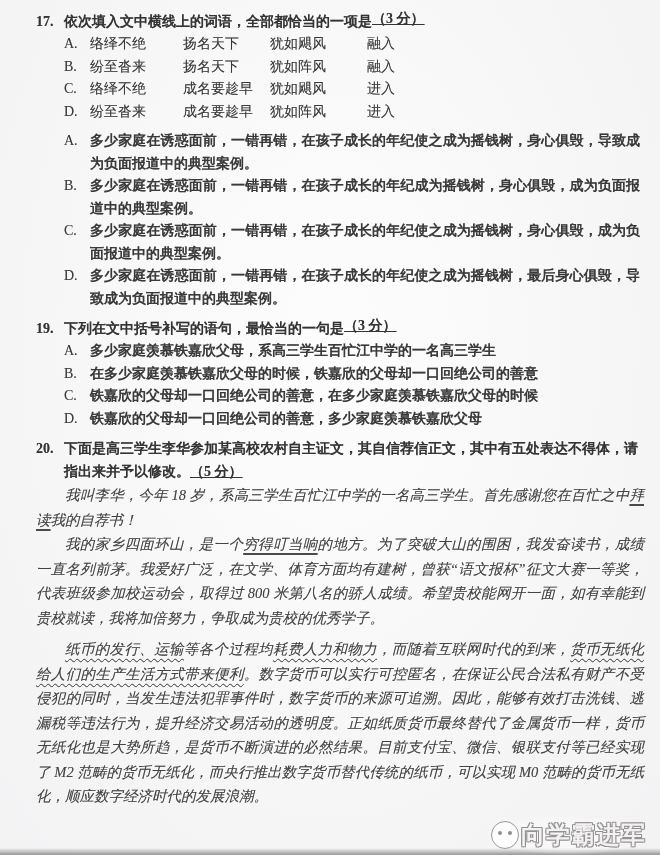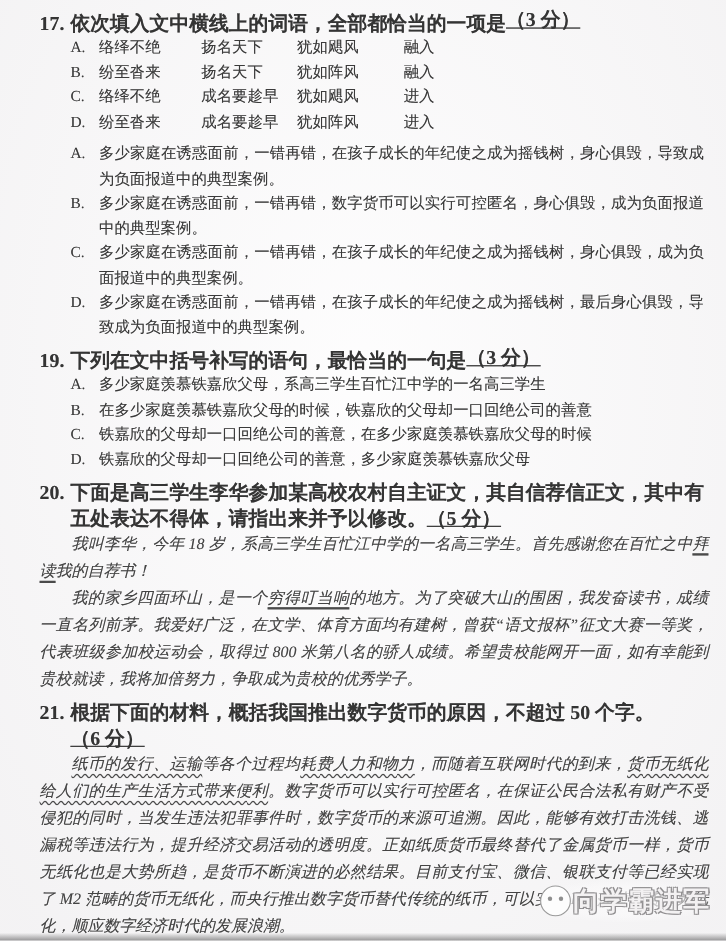--- a/index.html
+++ b/index.html
@@ -19,40 +19,40 @@
     box-sizing:border-box;
     padding:10px 16px 0 36px;
   }
   .page::after{
     content:"";
     position:absolute;left:0;right:0;bottom:0;height:7px;
     background:linear-gradient(to bottom, rgba(0,0,0,0), rgba(60,60,60,0.5));
     pointer-events:none;
   }
   .q{margin:0 0 7px 0;}
-  .q-line{display:flex;line-height:23px;font-size:18px;}
+  .q-line{display:flex;line-height:23px;font-size:14px;}
   .q-num{
     flex:0 0 28px;font-weight:bold;color:#343434;
     text-shadow:0 0 0.6px rgba(0,0,0,0.35);
   }
   .q-stem{
     flex:1;font-weight:bold;color:#343434;
     text-shadow:0 0 0.6px rgba(0,0,0,0.35);
   }
   .score{white-space:nowrap;text-decoration:underline;}
   .score.sup{position:relative;top:-3px;}
   .opts{margin-left:28px;}
   .opt-row{display:flex;line-height:22.5px;font-size:14px;color:#3a3a3a;
     text-shadow:0 0 0.5px rgba(0,0,0,0.3);}
   .opt-label{flex:0 0 26px;}
   .opt-c1{flex:0 0 93px;}
   .opt-c2{flex:0 0 87px;}
   .opt-c3{flex:0 0 97px;}
   .opt-c4{flex:1;}
-  .opt-text{flex:1;text-align:justify;padding-right:4px;}
+  .opt-text{flex:1;text-align:justify;padding-right:4px;font-weight:bold;}
   .para-block{margin-left:0;}
   .script{
     font-style:italic;
     font-size:14.5px;
     line-height:24.5px;
     color:#444;
     text-align:justify;
     text-shadow:0 0 0.5px rgba(0,0,0,0.3);
   }
   .para{margin:0;text-indent:2em;}
@@ -63,21 +63,21 @@
     text-decoration-color:#4a4a4a;
   }
   .mark-w{
     text-decoration:underline wavy;
     text-decoration-thickness:1px;
     text-underline-offset:4px;
     text-decoration-color:#4a4a4a;
   }
   .watermark{
     position:absolute;
-    right:8px;bottom:16px;
+    right:8px;bottom:0;
     display:flex;align-items:center;gap:2px;
     z-index:5;
     background:radial-gradient(closest-side, rgba(251,250,251,0.95), rgba(251,250,251,0.55) 70%, rgba(251,250,251,0));
     padding:4px 6px;
     text-align:center;
   }
   .wm-logo{
     width:26px;height:26px;border-radius:50%;
     border:1.5px solid #9a9a9a;background:#fdfdfd;
     position:relative;flex:0 0 26px;
@@ -137,21 +137,21 @@
   </section>
 
   <section class="q">
     <div class="opts">
       <div class="opt-row">
         <span class="opt-label">A.</span>
           <span class="opt-text">多少家庭在诱惑面前，一错再错，在孩子成长的年纪使之成为摇钱树，身心俱毁，导致成为负面报道中的典型案例。</span>
       </div>
       <div class="opt-row">
         <span class="opt-label">B.</span>
-          <span class="opt-text">多少家庭在诱惑面前，一错再错，数字货币可以实行可控匿名，身心俱毁，成为负面报道中的典型案例。</span>
+          <span class="opt-text">多少家庭在诱惑面前，一错再错，在孩子成长的年纪成为摇钱树，身心俱毁，成为负面报道中的典型案例。</span>
       </div>
       <div class="opt-row">
         <span class="opt-label">C.</span>
           <span class="opt-text">多少家庭在诱惑面前，一错再错，在孩子成长的年纪使之成为摇钱树，身心俱毁，成为负面报道中的典型案例。</span>
       </div>
       <div class="opt-row">
         <span class="opt-label">D.</span>
           <span class="opt-text">多少家庭在诱惑面前，一错再错，在孩子成长的年纪使之成为摇钱树，最后身心俱毁，导致成为负面报道中的典型案例。</span>
       </div>
     </div>
@@ -187,24 +187,20 @@
       <span class="q-num">20.</span>
       <span class="q-stem"><span>下面是高三学生李华参加某高校农村自主证文，其自信荐信正文，其中有五处表达不得体，请指出来并予以修改。</span><span class="score">（5 分）</span></span>
     </div>
     <div class="para-block script">
       <p class="para"><span>我叫李华，今年 18 岁，系高三学生百忙江中学的一名高三学生。首先感谢您在百忙之中</span><span class="mark-u">拜读</span><span>我的自荐书！</span></p>
       <p class="para"><span>我的家乡四面环山，是一个</span><span class="mark-u">穷得叮当响</span><span>的地方。为了突破大山的围困，我发奋读书，成绩一直名列前茅。我爱好广泛，在文学、体育方面均有建树，曾获“语文报杯”征文大赛一等奖，代表班级参加校运动会，取得过 800 米第八名的骄人成绩。希望贵校能网开一面，如有幸能到贵校就读，我将加倍努力，争取成为贵校的优秀学子。</span></p>
     </div>
   </section>
 
   <section class="q">
-    <div class="q-line">
-      <span class="q-num">21.</span>
-      <span class="q-stem"><span>根据下面的材料，概括我国推出数字货币的原因，不超过 50 个字。</span><span class="score">（6 分）</span></span>
-    </div>
     <div class="para-block script">
       <p class="para"><span class="mark-w">纸币的发行、运输</span><span>等各个过程均</span><span class="mark-w">耗费人力和物力</span><span>，而随着互联网时代的到来，</span><span class="mark-w">货币无纸化给人们的生产生活方式带来便利</span><span>。数字货币可以实行可控匿名，在保证公民合法私有财产不受侵犯的同时，当发生违法犯罪事件时，数字货币的来源可追溯。因此，能够有效打击洗钱、逃漏税等违法行为，提升经济交易活动的透明度。正如纸质货币最终替代了金属货币一样，货币无纸化也是大势所趋，是货币不断演进的必然结果。目前支付宝、微信、银联支付等已经实现了 M2 范畴的货币无纸化，而央行推出数字货币替代传统的纸币，可以实现 M0 范畴的货币无纸化，顺应数字经济时代的发展浪潮。</span></p>
     </div>
   </section>
 
   <div class="watermark">
     <span class="wm-logo"></span>
     <span class="wm-text">向学霸进军</span>
   </div>
 

